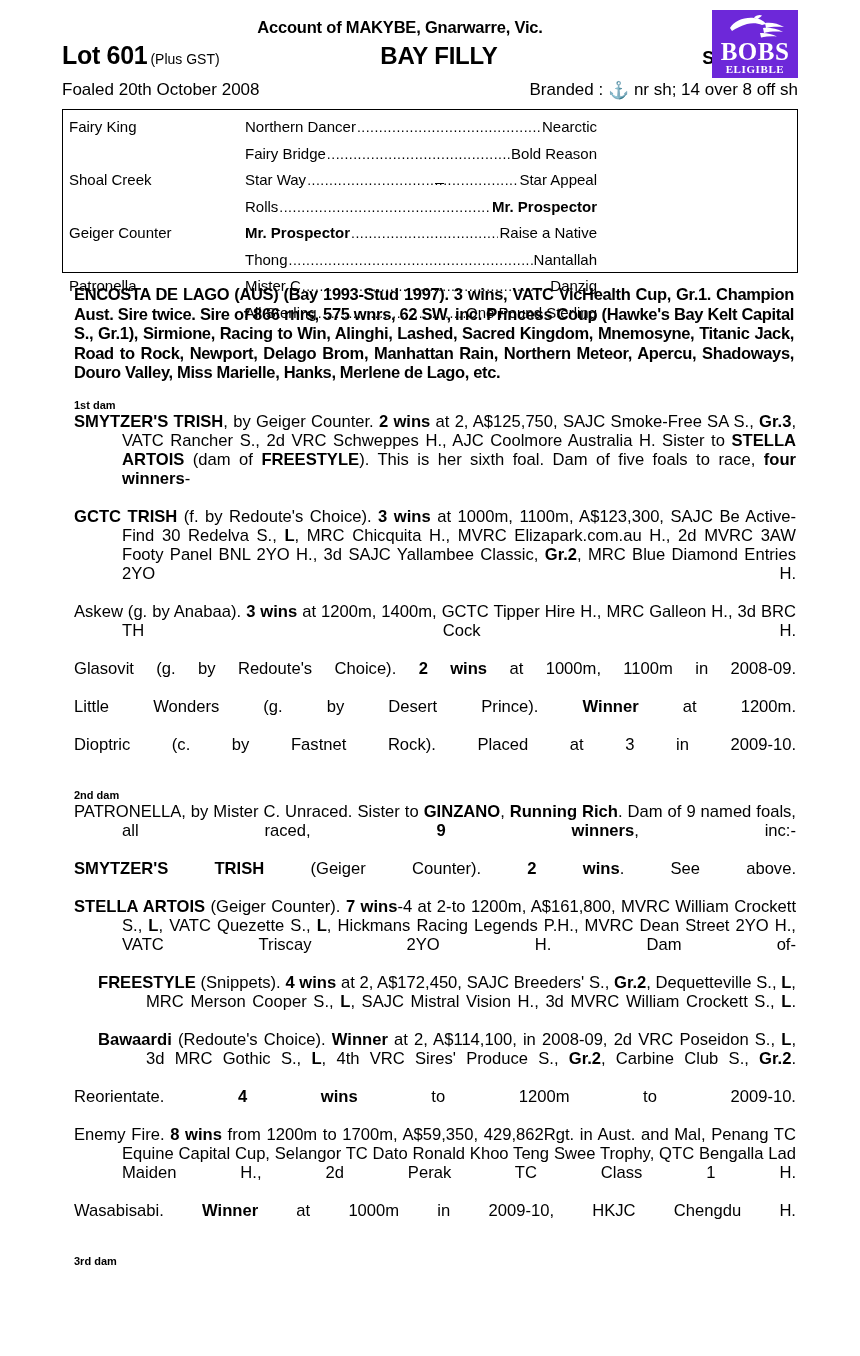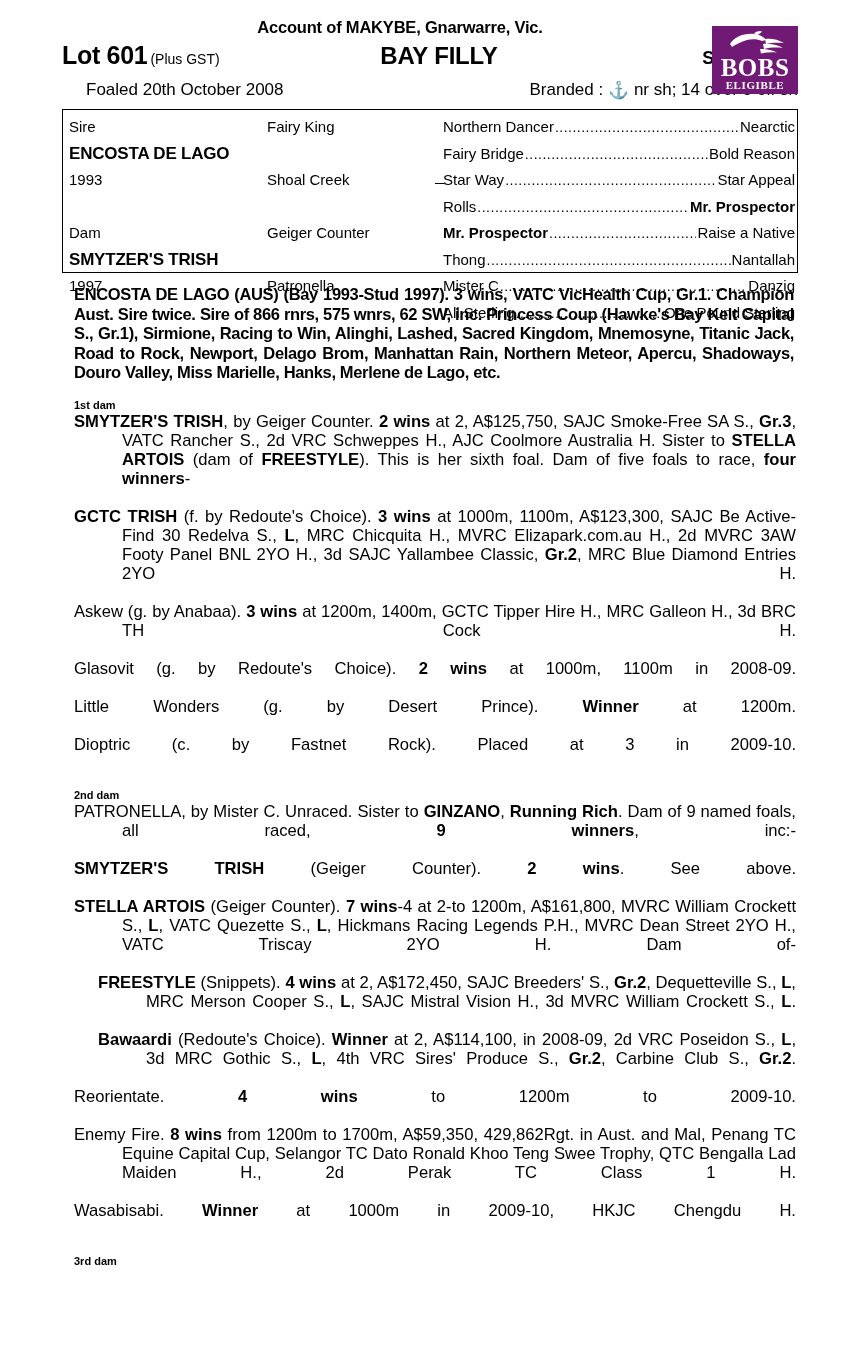--- a/index.html
+++ b/index.html
@@ -24,24 +24,24 @@
   }
 
   
   .header {
     position: relative;
     padding-top: 18px;
   }
   .bobs-logo {
     position: absolute;
     right: 0px;
-    top: 26px;
+    top: 10px;
     width: 86px;
     height: 68px;
-    background: #701a75;
+    background: #6d28d9;
     display: flex;
     flex-direction: column;
     align-items: center;
     justify-content: flex-start;
     overflow: hidden;
   }
   .bobs-horse {
     width: 62px;
     height: 26px;
     margin-top: 4px;
@@ -108,21 +108,21 @@
   }
 
   .foaled-row {
     display: flex;
     justify-content: space-between;
     align-items: baseline;
     font-size: 17px;
     margin-top: 9px;
     margin-bottom: 9px;
   }
-  .foaled-left { white-space: nowrap; margin-left: 24px; }
+  .foaled-left { white-space: nowrap; }
   .foaled-right { white-space: nowrap; }
   .brand-glyph {
     font-size: 17px;
     display: inline-block;
     transform: translateY(1px);
   }
 
   
   .ped-box {
     border: 1.6px solid #000000;
@@ -252,29 +252,20 @@
         <span>Branded :</span>
         <span class="brand-glyph">⚓</span>
         <span>nr sh; 14 over 8 off sh</span>
       </div>
     </div>
   </div>
 
   <div class="ped-box">
     <div class="ped-divider"></div>
 
-    <div class="ped-col ped-col-1">
-      <div class="ped-line">Sire</div>
-      <div class="ped-line name">ENCOSTA DE LAGO</div>
-      <div class="ped-line">1993</div>
-      <div class="ped-line"></div>
-      <div class="ped-line">Dam</div>
-      <div class="ped-line name">SMYTZER'S TRISH</div>
-      <div class="ped-line">1997</div>
-    </div>
 
     <div class="ped-col ped-col-2">
       <div class="ped-line">Fairy King</div>
       <div class="ped-line"></div>
       <div class="ped-line">Shoal Creek</div>
       <div class="ped-line"></div>
       <div class="ped-line">Geiger Counter</div>
       <div class="ped-line"></div>
       <div class="ped-line">Patronella</div>
     </div>

